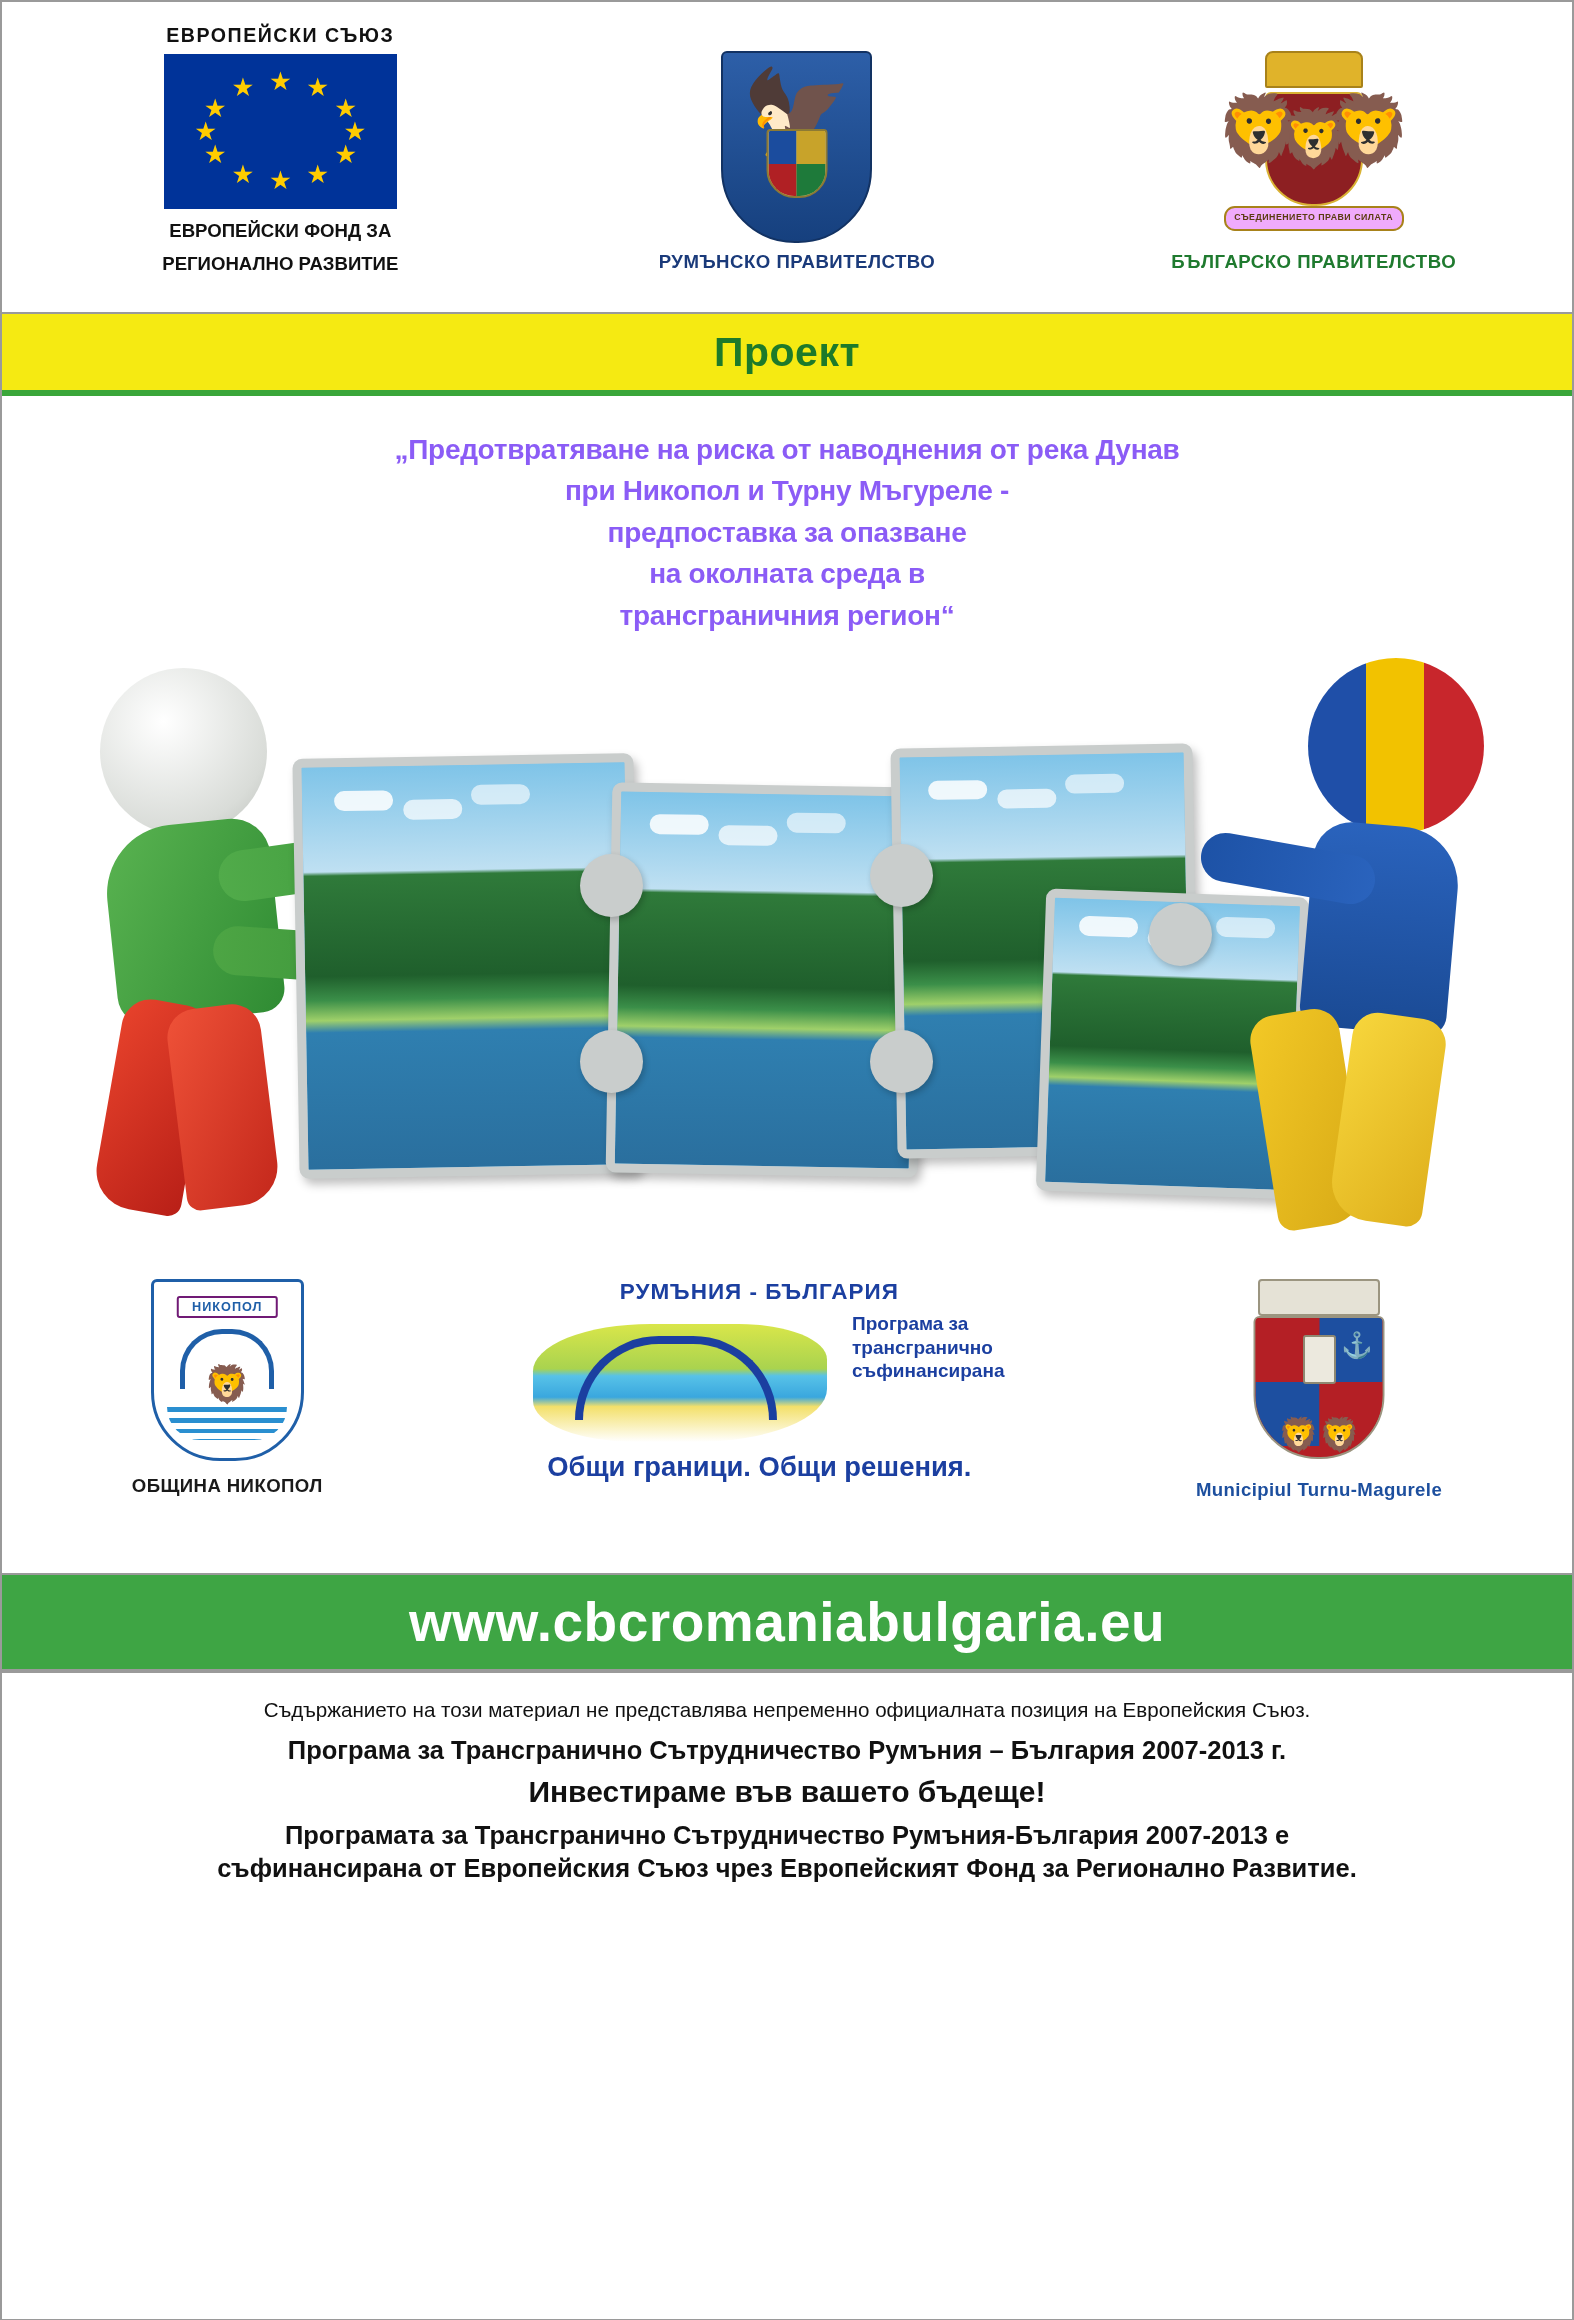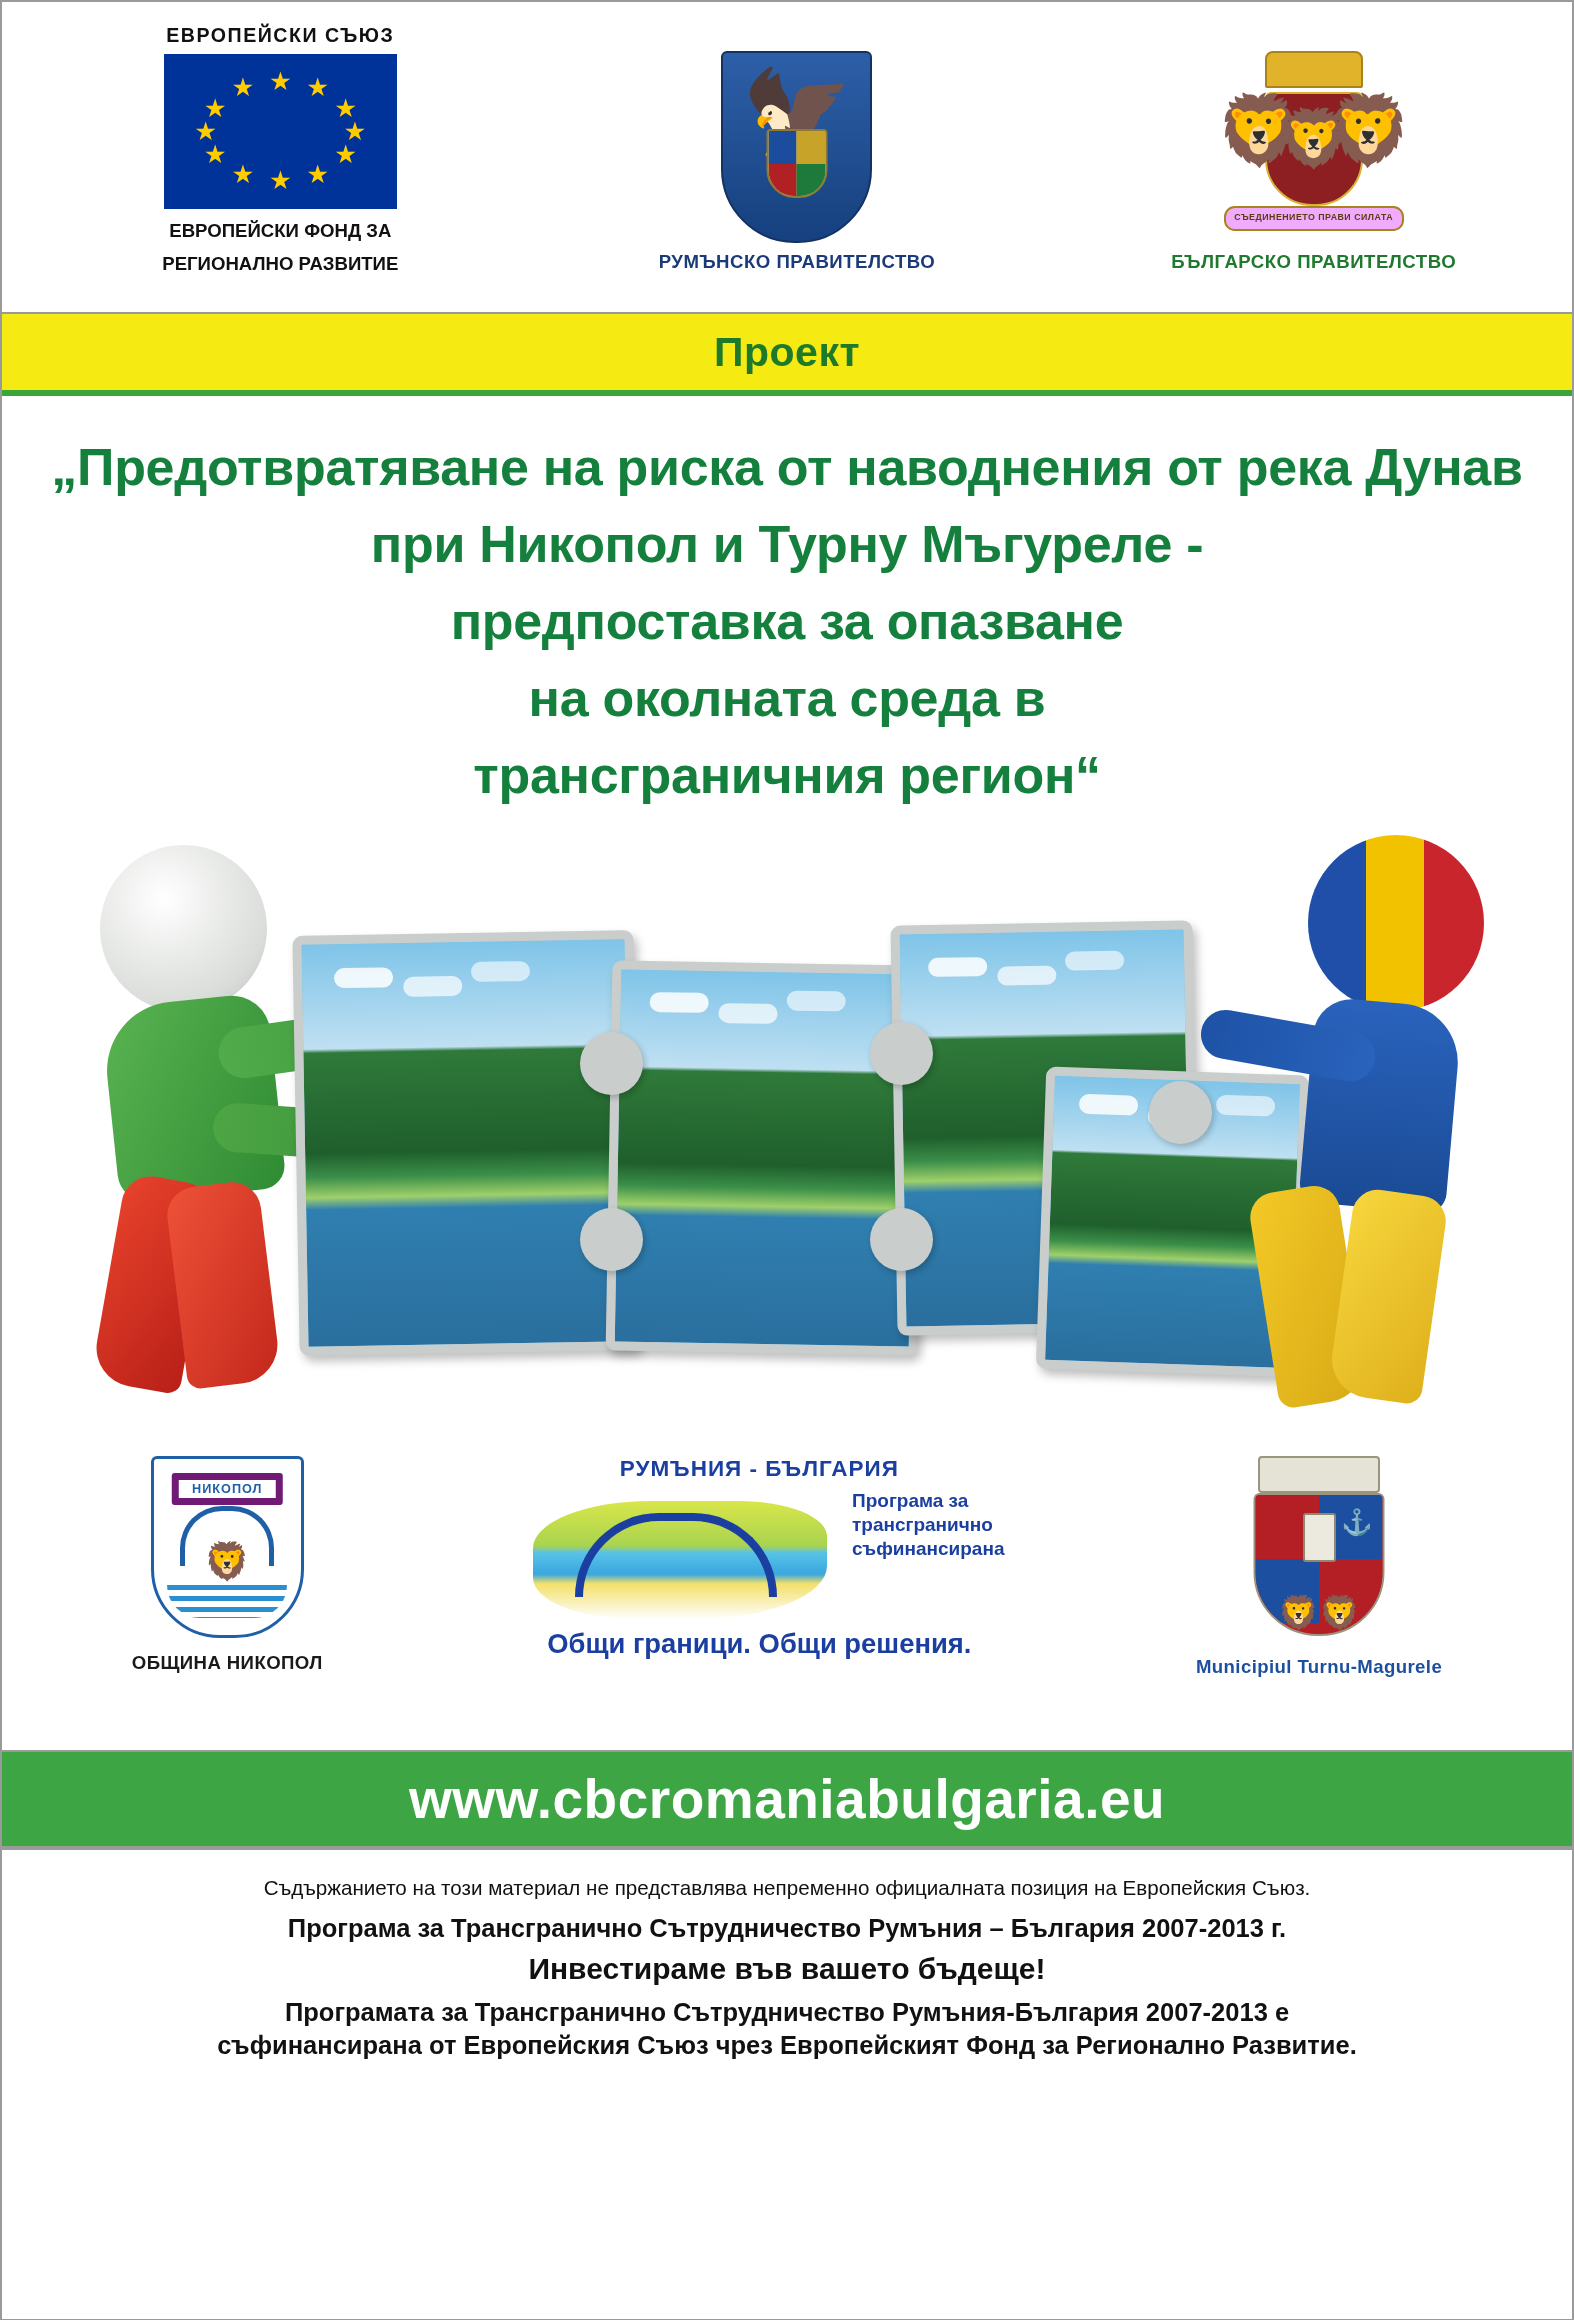--- a/index.html
+++ b/index.html
@@ -186,23 +186,23 @@
     color: #1d7a2a;
     letter-spacing: 0.5px;
   }
 
   
   .title-block {
     padding: 33px 35px 5.9px 35px;
     text-align: center;
   }
   .title-line {
-    font-size: 52px;
-    font-weight: bold;
-    color: #15803d;
+    font-size: 28px;
+    font-weight: bold;
+    color: #8b5cf6;
     line-height: 1.48;
     letter-spacing: -0.3px;
     white-space: nowrap;
   }
 
   
   .illu {
     position: relative;
     height: 627px;
     margin: 5.9px 0 0 0;
@@ -377,21 +377,21 @@
     width: 147px; height: 176px;
     margin: 0 auto;
     border: 3.9px solid #1f5fa8;
     border-radius: 5.9px 5.9px 69px 69px;
     position: relative;
     background: #ffffff;
   }
   .nikopol-logo .nk-name {
     position: absolute; left: 50%; top: 13.7px; transform: translateX(-50%);
     font-size: 12.7px; font-weight: bold; color: #1f5fa8; letter-spacing: 1px;
-    border: 7px solid #701a75; padding: 2px 13px; border-radius: 2.9px;
+    border: 2px solid #701a75; padding: 2px 13px; border-radius: 2.9px;
     white-space: nowrap;
   }
   .nikopol-logo .nk-arch {
     position: absolute; left: 50%; top: 47px; transform: translateX(-50%);
     width: 84px; height: 55px;
     border: 5.9px solid #1f5fa8; border-bottom: none;
     border-radius: 42px 42px 0 0;
   }
   .nikopol-logo .nk-lion {
     position: absolute; left: 50%; top: 84px; transform: translateX(-50%);

